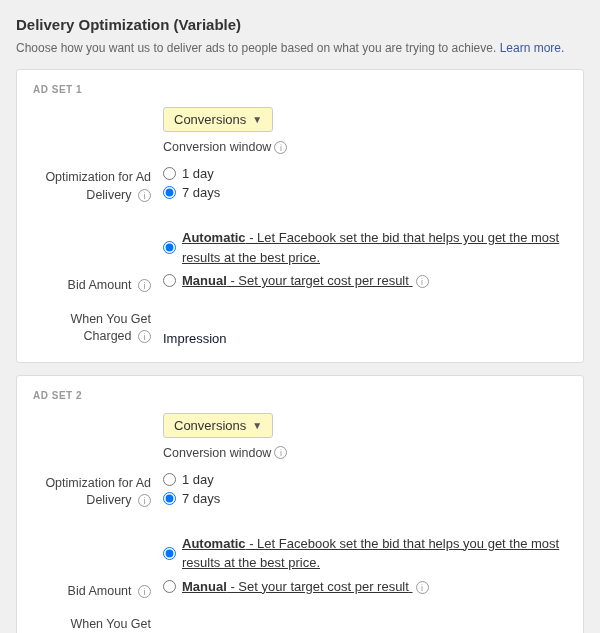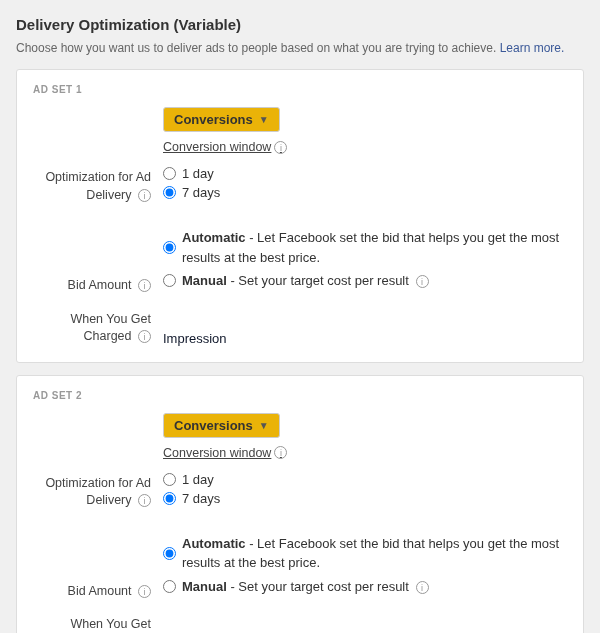--- a/index.html
+++ b/index.html
@@ -73,42 +73,40 @@
       cursor: default;
       margin-left: 3px;
       vertical-align: middle;
     }
     .form-control {
       flex: 1;
     }
     .dropdown-btn {
       display: inline-flex;
       align-items: center;
-      background: #eab308;
+      background: #fef9c3;
       border: 1px solid #ccc;
       border-radius: 3px;
       padding: 4px 10px;
       font-size: 13px;
       color: #333;
       cursor: pointer;
       min-width: 100px;
-      font-weight: bold;
     }
     .dropdown-btn .arrow {
       margin-left: 6px;
       font-size: 10px;
       color: #555;
     }
     .conversion-window-label {
       font-size: 12.5px;
       color: #444;
       margin-bottom: 5px;
       display: flex;
       align-items: center;
-      text-decoration: underline;
     }
     .conversion-window-label .info-icon {
       display: inline-block;
       width: 13px;
       height: 13px;
       border-radius: 50%;
       border: 1px solid #999;
       color: #999;
       font-size: 9px;
       text-align: center;
@@ -130,20 +128,21 @@
       cursor: pointer;
     }
     .radio-item label {
       cursor: pointer;
       color: #333;
     }
     .bid-text {
       font-size: 13px;
       color: #333;
       line-height: 1.5;
+      text-decoration: underline;
     }
     .bid-text strong {
       font-weight: bold;
     }
     .bid-info-icon {
       display: inline-block;
       width: 13px;
       height: 13px;
       border-radius: 50%;
       border: 1px solid #999;

